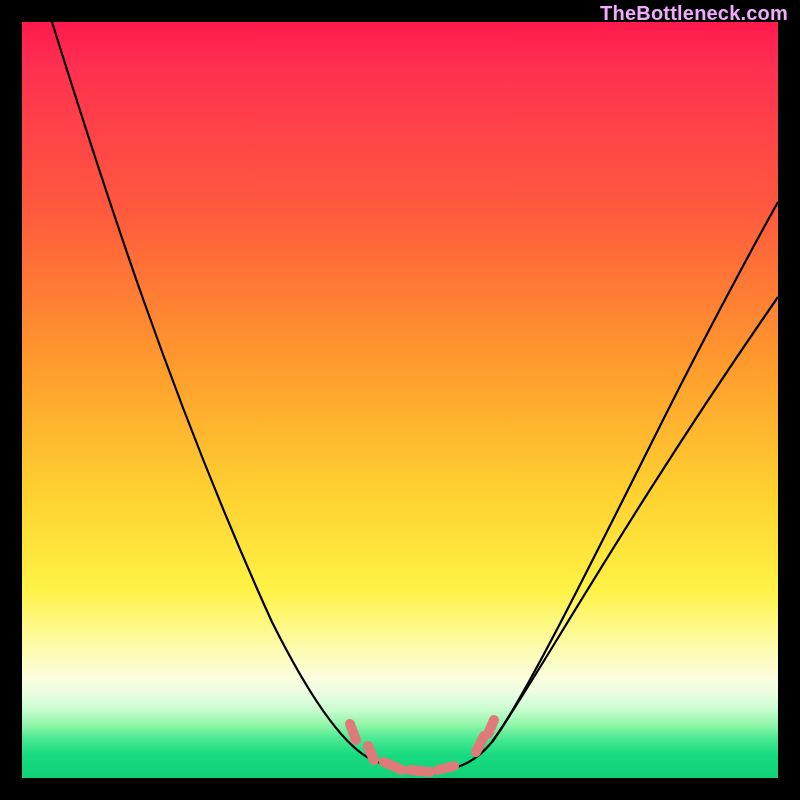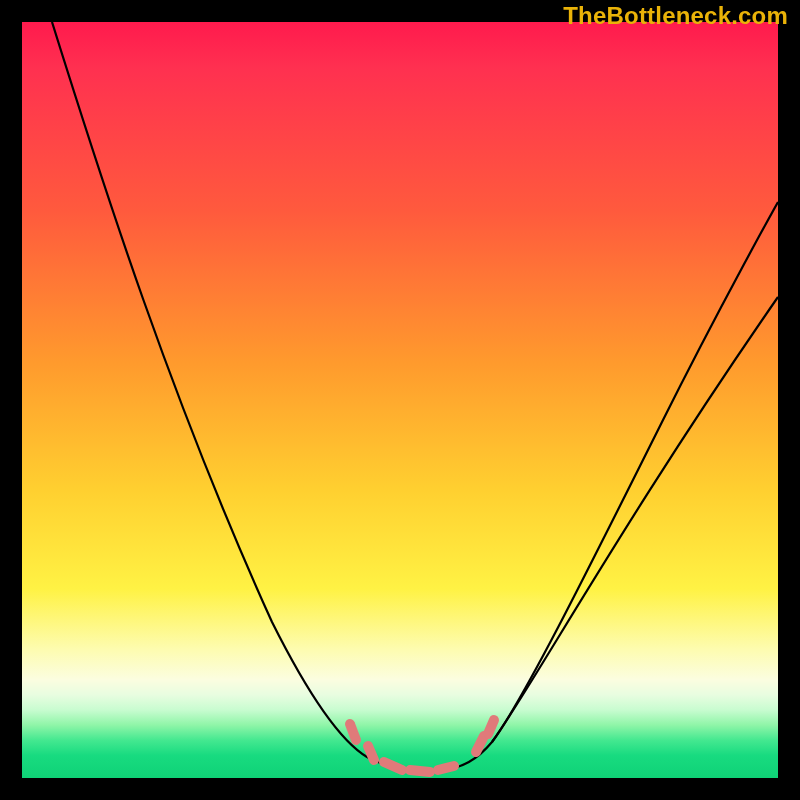--- a/index.html
+++ b/index.html
@@ -44,23 +44,23 @@
   svg.curve {
     position: absolute;
     top: 0;
     left: 0;
   }
   .watermark {
     position: absolute;
     top: 2px;
     right: 12px;
     font-family: Arial, Helvetica, sans-serif;
-    font-size: 24px;
+    font-size: 20px;
     font-weight: 600;
-    color: #eab308;
+    color: #f0abfc;
     letter-spacing: 0.2px;
     user-select: none;
   }
 </style>
 </head>
 <body>
 
 <div class="frame">
   <div class="plot-area">
 

